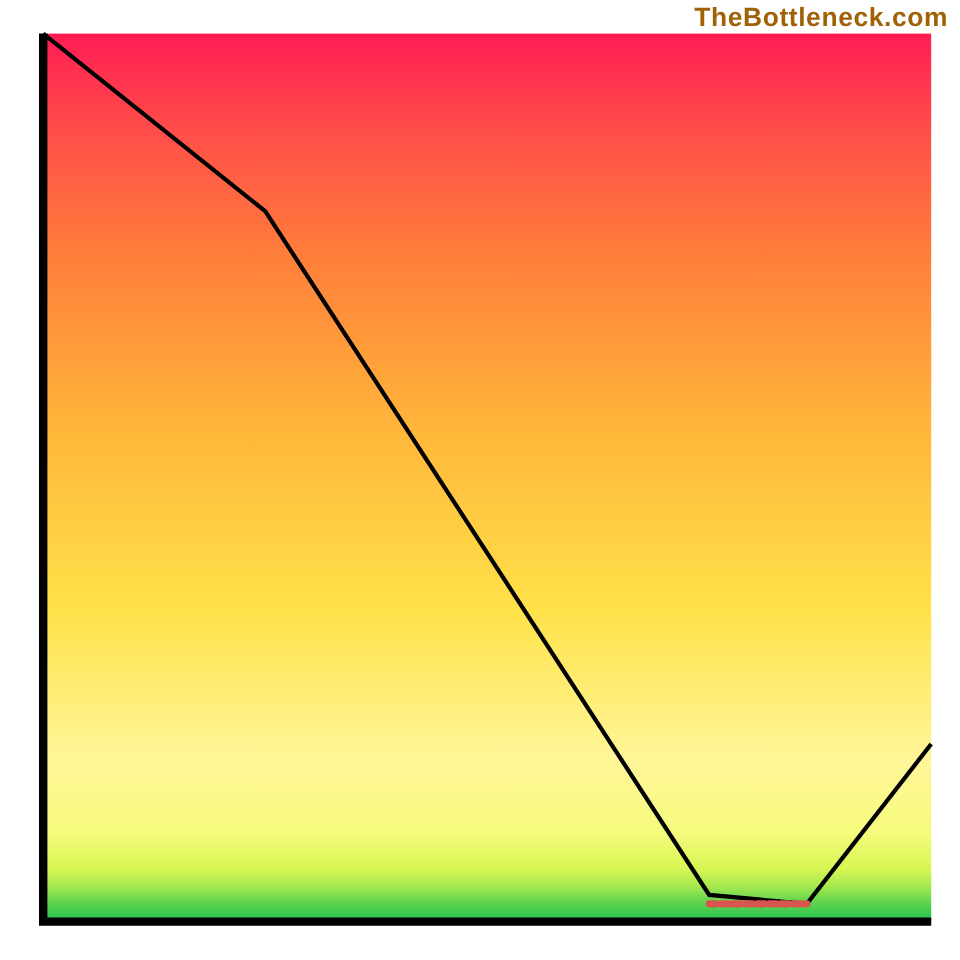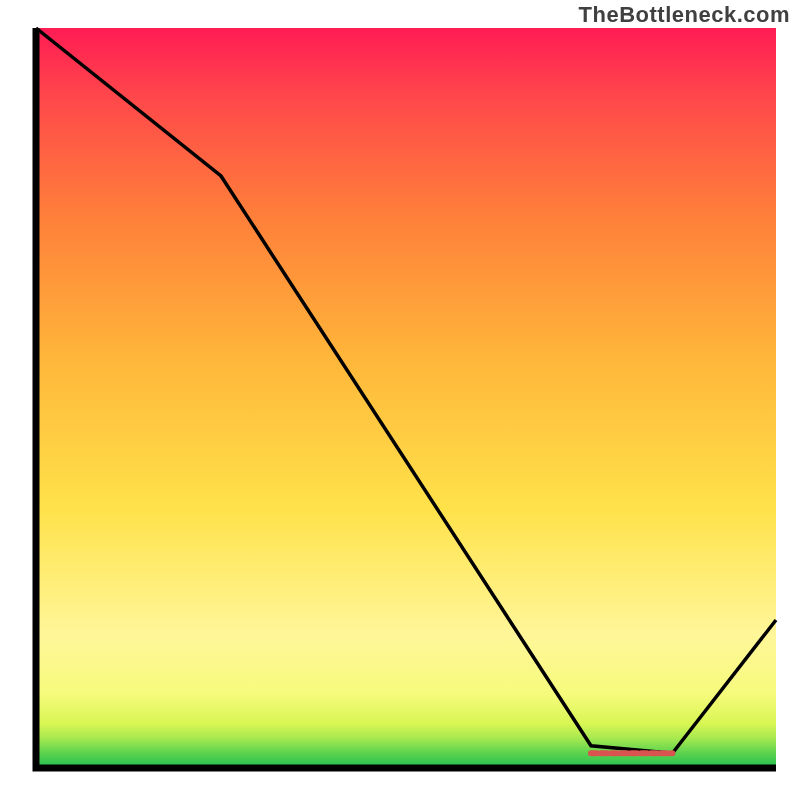--- a/index.html
+++ b/index.html
@@ -14,21 +14,21 @@
     position: relative;
     width: 800px;
     height: 800px;
   }
   .watermark {
     position: absolute;
     top: 2px;
     right: 10px;
     font-size: 22px;
     font-weight: bold;
-    color: #404040;
+    color: #a16207;
     letter-spacing: 0.5px;
     z-index: 20;
   }
   svg.chart {
     position: absolute;
     left: 0;
     top: 0;
     width: 800px;
     height: 800px;
     display: block;

